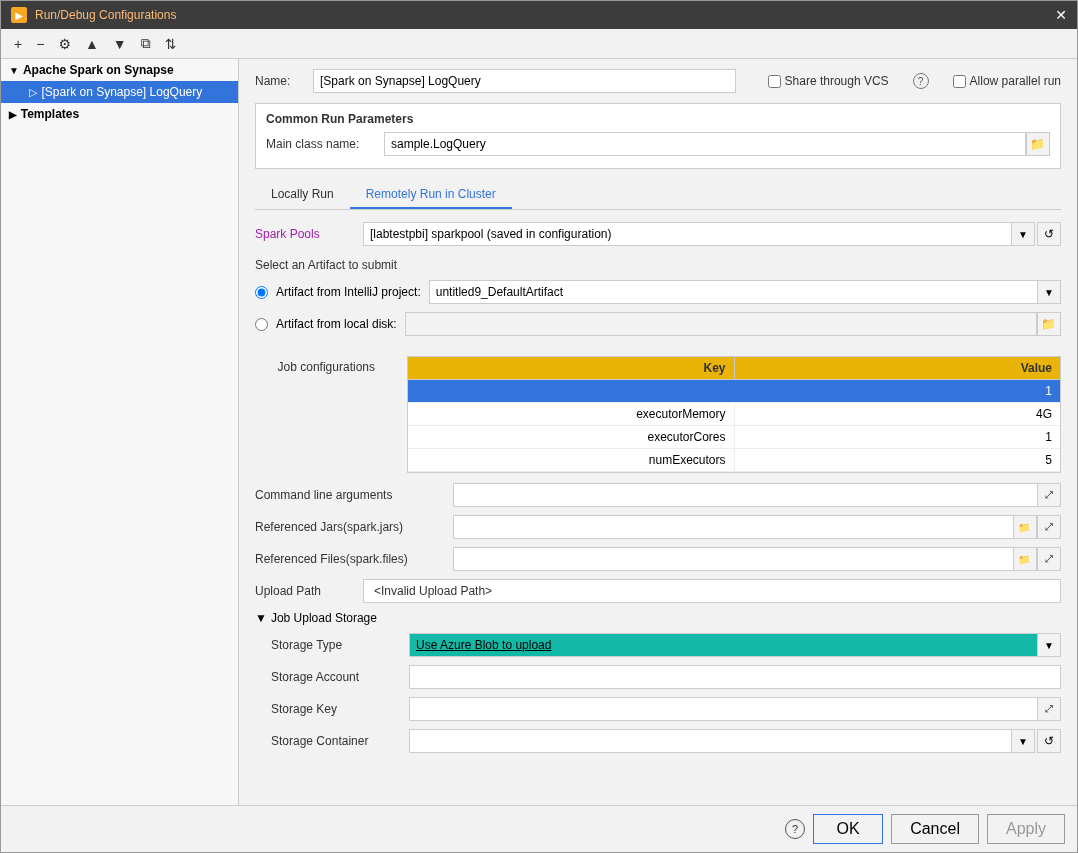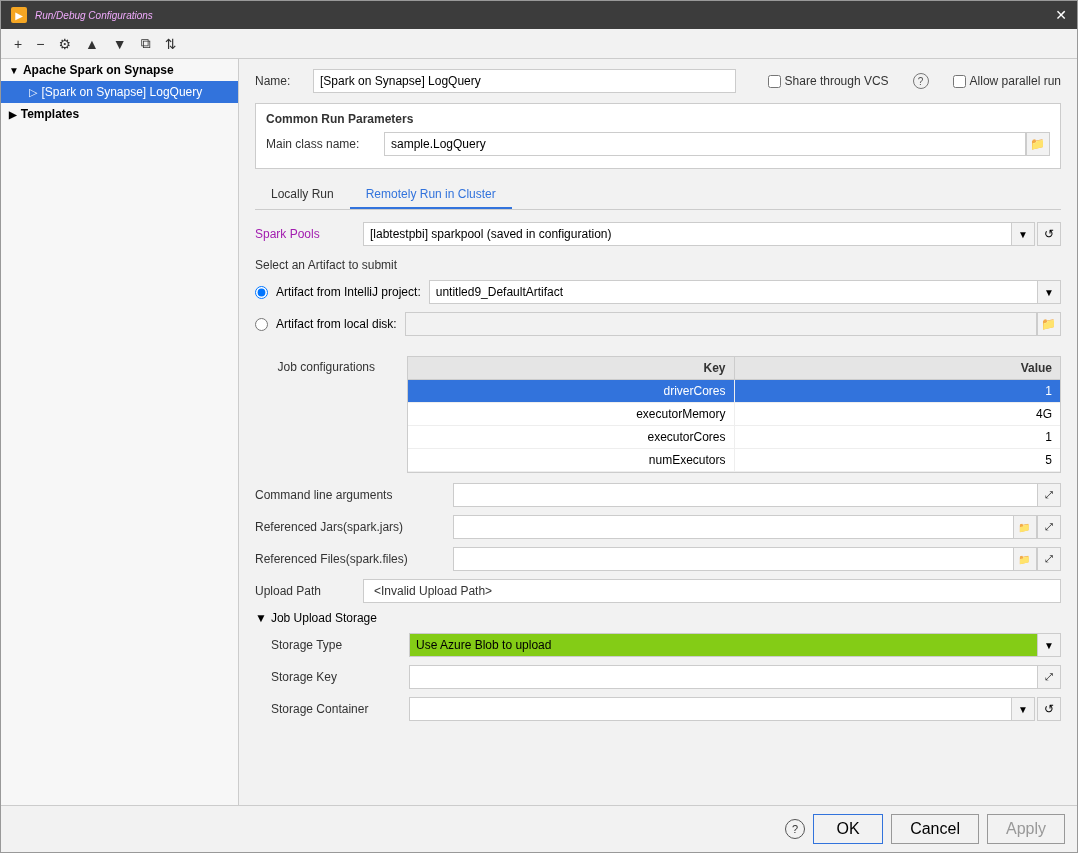--- a/index.html
+++ b/index.html
@@ -1,21 +1,21 @@
 <!DOCTYPE html>
 <html><head>
   <meta charset="utf-8">
   <style>
     * { box-sizing: border-box; margin: 0; padding: 0; font-family: 'Segoe UI', Arial, sans-serif; font-size: 12px; }
     body { background: #f0f0f0; display: flex; justify-content: center; align-items: center; height: 100vh; }
     .window { width: 1078px; height: 853px; background: #f2f2f2; border: 1px solid #999; display: flex; flex-direction: column; box-shadow: 2px 2px 8px rgba(0,0,0,0.3); }
     .title-bar { background: #3c3c3c; color: white; padding: 6px 10px; display: flex; align-items: center; justify-content: space-between; height: 28px; }
     .title-bar-left { display: flex; align-items: center; gap: 8px; }
     .title-bar-icon { width: 16px; height: 16px; background: #f5a623; border-radius: 2px; display: flex; align-items: center; justify-content: center; font-size: 10px; color: white; }
-    .title-bar-title { color: #f0abfc; font-size: 10px; font-style: italic; }
+    .title-bar-title { color: #fdba74; font-size: 12px; }
     .title-bar-close { color: white; cursor: pointer; font-size: 14px; background: none; border: none; }
     .toolbar { background: #f2f2f2; border-bottom: 1px solid #ccc; padding: 3px 8px; display: flex; align-items: center; gap: 4px; height: 30px; }
     .toolbar-btn { background: none; border: 1px solid transparent; padding: 2px 4px; cursor: pointer; font-size: 14px; color: #333; }
     .main-content { display: flex; flex: 1; overflow: hidden; }
     .sidebar { width: 238px; background: #f7f7f7; border-right: 1px solid #ccc; overflow-y: auto; }
     .sidebar-group { padding: 4px 8px; display: flex; align-items: center; gap: 4px; cursor: pointer; font-weight: bold; }
     .sidebar-group .arrow { font-size: 10px; }
     .sidebar-child { padding: 4px 8px 4px 28px; cursor: pointer; display: flex; align-items: center; gap: 4px; }
     .sidebar-child.selected { background: #3273dc; color: white; }
     .sidebar-child.selected .item-icon { color: white; }
@@ -41,21 +41,21 @@
     .select-wrapper select { flex: 1; border: 1px solid #ccc; padding: 3px 6px; background: white; height: 24px; font-size: 12px; appearance: none; cursor: pointer; border-right: none; }
     .select-arrow { border: 1px solid #ccc; background: #f2f2f2; height: 24px; width: 24px; display: flex; align-items: center; justify-content: center; cursor: pointer; font-size: 10px; }
     .refresh-btn { border: 1px solid #ccc; background: #f2f2f2; height: 24px; width: 24px; display: flex; align-items: center; justify-content: center; cursor: pointer; font-size: 12px; }
     .artifact-section { margin-bottom: 12px; }
     .artifact-title { color: #333; margin-bottom: 8px; font-weight: normal; }
     .radio-row { display: flex; align-items: center; gap: 8px; margin-bottom: 8px; }
     .radio-row input[type=radio] { cursor: pointer; }
     .job-config-section { display: flex; gap: 32px; margin-bottom: 10px; text-align: right; }
     .job-config-label { color: #333; min-width: 120px; padding-top: 4px; }
     .job-config-table { flex: 1; border: 1px solid #ccc; background: white; }
-    .table-header { display: flex; background: #e5e5e5; border-bottom: 1px solid #ccc; }
+    .table-header { display: flex; background: #eab308; border-bottom: 1px solid #ccc; }
     .table-header-cell { padding: 4px 8px; flex: 1; font-weight: bold; color: #333; border-right: 1px solid #ccc; }
     .table-header-cell:last-child { border-right: none; }
     .table-row { display: flex; border-bottom: 1px solid #eee; }
     .table-row.selected { background: #3273dc; color: white; }
     .table-cell { padding: 4px 8px; flex: 1; border-right: 1px solid #eee; }
     .table-cell:last-child { border-right: none; }
     .bottom-fields { }
     .bottom-field-row { display: flex; align-items: center; gap: 8px; margin-bottom: 8px; }
     .bottom-field-label { color: #333; min-width: 190px; }
     .bottom-field-with-btns { display: flex; align-items: center; flex: 1; }
@@ -193,21 +193,20 @@
       </div>
 
       <div class="job-config-section">
         <span class="job-config-label">Job configurations</span>
         <div class="job-config-table">
           <div class="table-header">
             <div class="table-header-cell">Key</div>
             <div class="table-header-cell">Value</div>
           </div>
           <div class="table-row selected">
-            <div class="table-cell">driverCores</div>
             <div class="table-cell">1</div>
           </div>
           <div class="table-row">
             <div class="table-cell">executorMemory</div>
             <div class="table-cell">4G</div>
           </div>
           <div class="table-row">
             <div class="table-cell">executorCores</div>
             <div class="table-cell">1</div>
           </div>
@@ -251,25 +250,29 @@
 
       <div class="storage-section">
         <div class="storage-header">
           <span>▼</span>
           <span>Job Upload Storage</span>
         </div>
         <div class="storage-fields">
           <div class="storage-field-row">
             <span class="storage-field-label">Storage Type</span>
             <div class="storage-select-wrapper" style="flex:1; display:flex; align-items:center;">
-              <select style="flex:1; border:1px solid #ccc; padding:3px 6px; background:#84cc16; height:24px; font-size:12px; appearance:none; cursor:pointer; border-right:none;">
+              <select style="flex:1; border:1px solid #ccc; padding:3px 6px; background:#14b8a6; height:24px; font-size:12px; appearance:none; cursor:pointer; border-right:none;text-decoration:underline;">
                 <option>Use Azure Blob to upload</option>
               </select>
               <div class="select-arrow">▼</div>
             </div>
+          </div>
+          <div class="storage-field-row">
+            <span class="storage-field-label">Storage Account</span>
+            <input class="storage-field-input" type="text" style="flex: 1 1 0%; border: 1px solid rgb(204, 204, 204); padding: 3px 6px; height: 24px; font-size: 12px;">
           </div>
           <div class="storage-field-row">
             <span class="storage-field-label">Storage Key</span>
             <div class="bottom-field-with-btns" style="flex:1; display:flex; align-items:center;">
               <input type="text" style="flex: 1 1 0%; border-top: 1px solid rgb(204, 204, 204); border-bottom: 1px solid rgb(204, 204, 204); border-left: 1px solid rgb(204, 204, 204); border-image: initial; padding: 3px 6px; height: 24px; font-size: 12px; border-right: none;">
               <button class="expand-btn">⤢</button>
             </div>
           </div>
           <div class="storage-field-row">
             <span class="storage-field-label">Storage Container</span>

